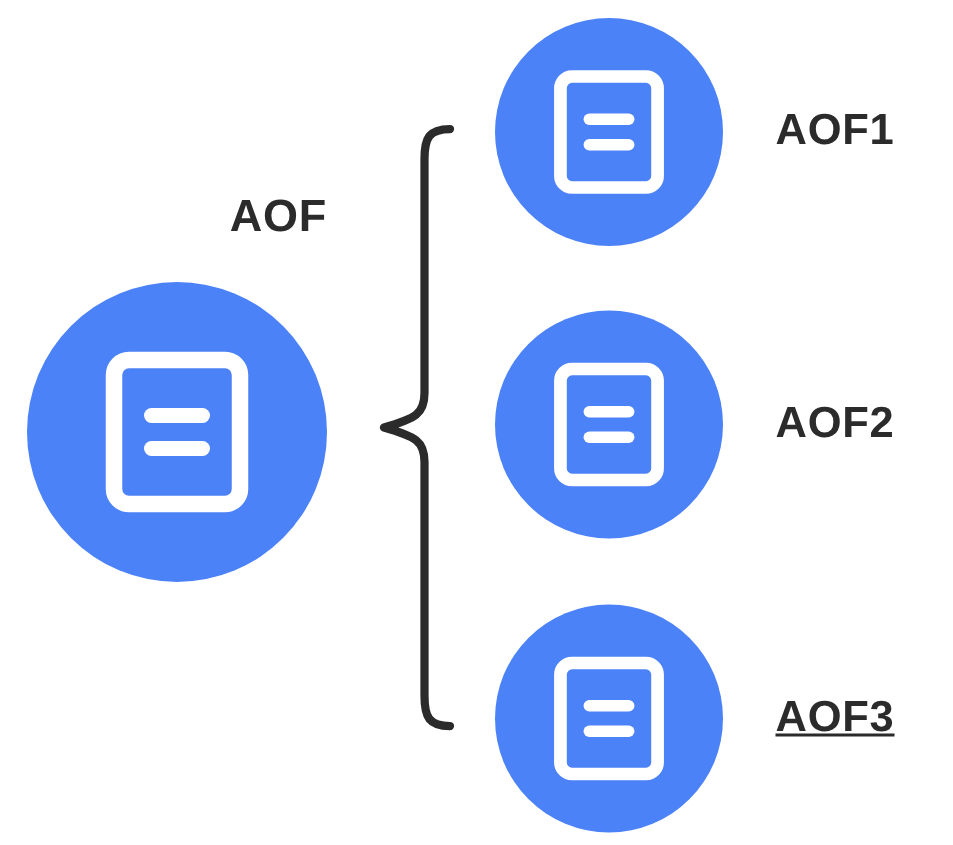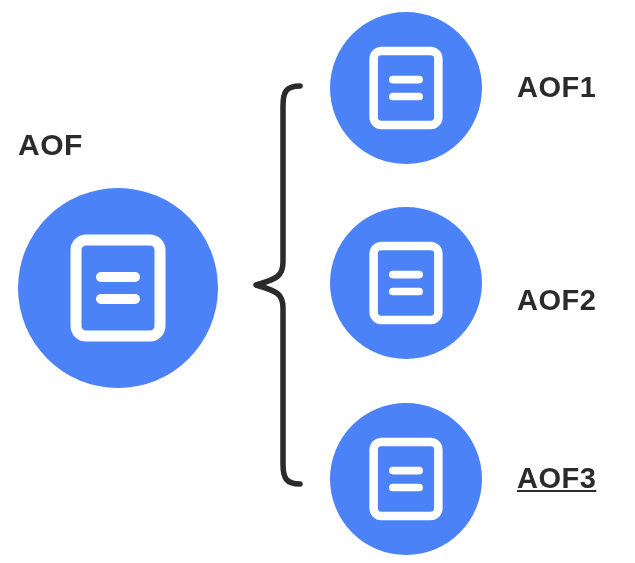--- a/index.html
+++ b/index.html
@@ -40,21 +40,21 @@
     left: 18px;
     top: 188px;
     width: 200px;
     height: 200px;
   }
   .label-root {
     position: absolute;
     left: 18px;
     top: 128px;
     width: 200px;
-    text-align: left;
+    text-align: right;
     font-size: 30px;
     font-weight: bold;
     color: #2b2b2b;
     letter-spacing: 0.5px;
     line-height: 34px;
   }
 
   
   .node-child .circle {
     left: 330px;
@@ -69,21 +69,21 @@
     color: #2b2b2b;
     letter-spacing: 0.5px;
     line-height: 32px;
     white-space: nowrap;
   }
 
   .child-1 .circle { top: 12px; }
   .child-1 .label  { top: 71px; text-align: center; }
 
   .child-2 .circle { top: 207px; }
-  .child-2 .label  { top: 284px; }
+  .child-2 .label  { top: 266px; }
 
   .child-3 .circle { top: 403px; }
   .child-3 .label  { top: 462px; text-decoration: underline; }
 
   
   .brace {
     position: absolute;
     left: 248px;
     top: 80px;
     width: 60px;

